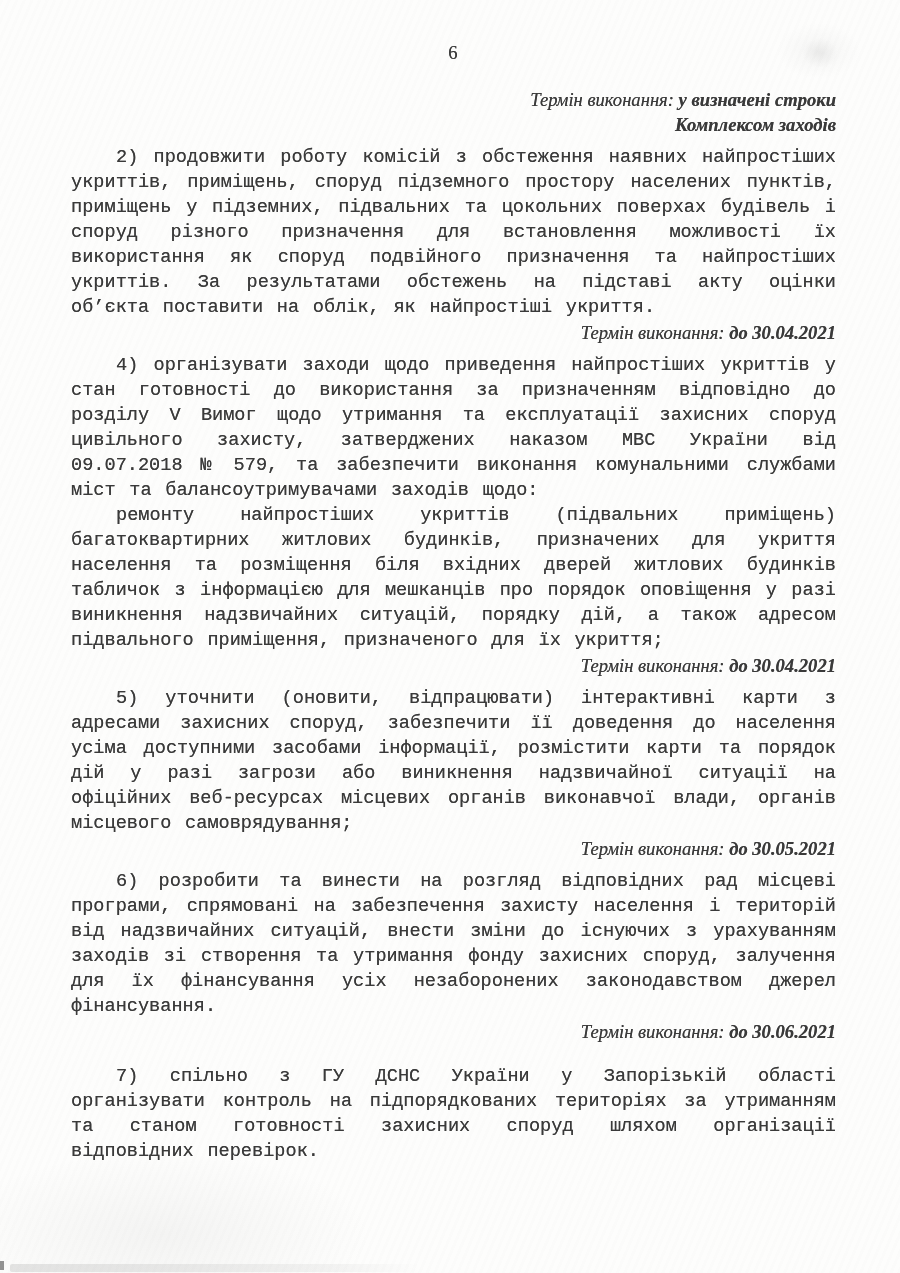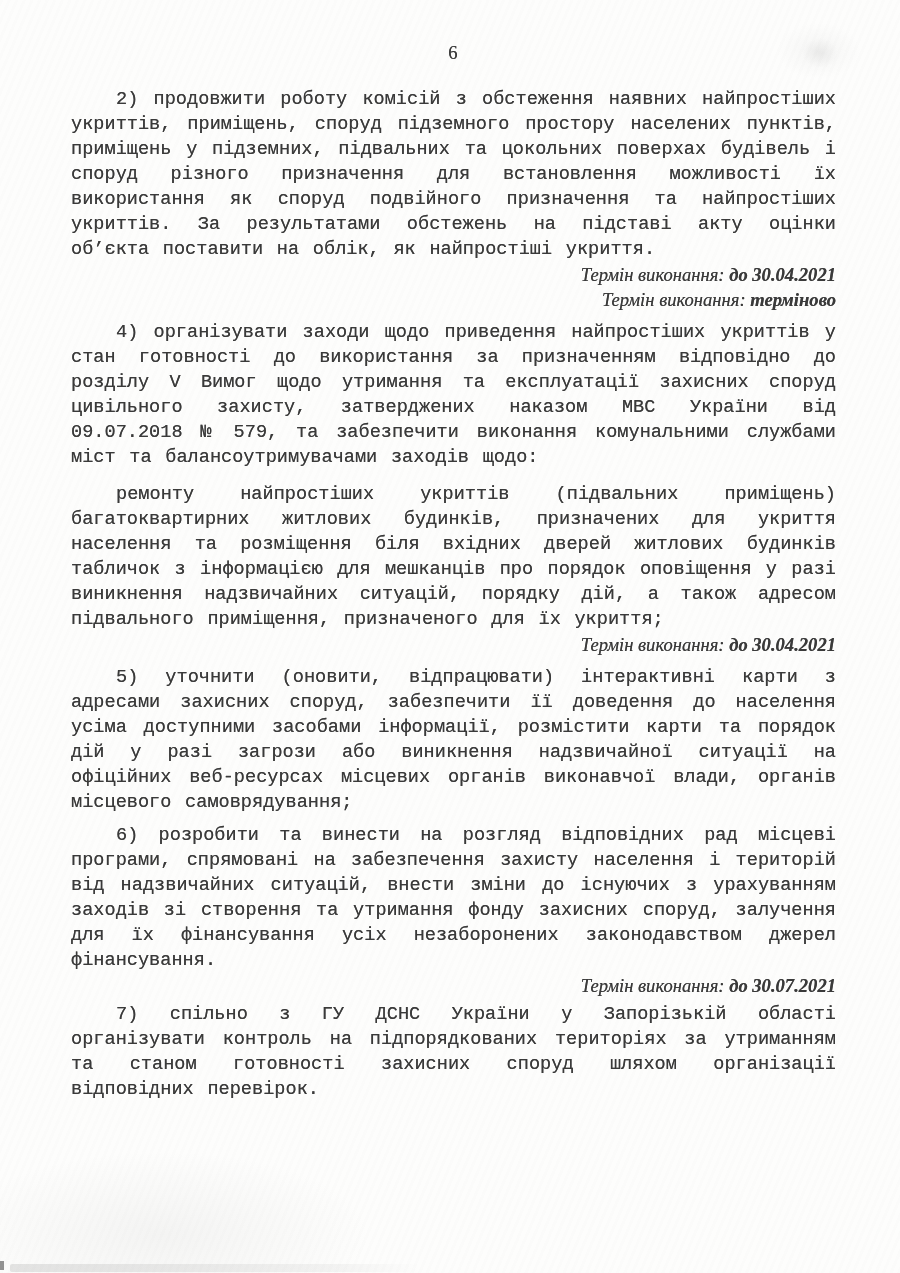--- a/index.html
+++ b/index.html
@@ -48,24 +48,24 @@
     font-weight: bold;
   }
   .para {
     text-align: justify;
     text-indent: 45px;
     margin: 8px 0 0 0;
     word-spacing: 2.5px;
     font-family: Liberation Mono, monospace;
   }
   .para.sub {
-    margin-top: 12px;
+    margin-top: 0;
   }
   .para.last-item {
-    margin-top: 4px;
+    margin-top: 20px;
   }
   .deadline.header-deadline {
     margin-top: 0;
   }
   
   .scan-band-bottom {
     position: absolute;
     left: 10px;
     bottom: 1px;
     width: 410px;
@@ -91,34 +91,36 @@
   }
 </style>
 </head>
 <body>
 
 <div class="page">
   <div class="content">
 
     <div class="page-number">6</div>
 
+    <div class="deadline header-deadline"><span class="dl-label">Термін виконання:</span> <span class="dl-value">у визначені строки</span></div>
+    <div class="deadline"><span class="dl-value">Комплексом заходів</span></div>
 
     <p class="para">2) продовжити роботу комісій з обстеження наявних найпростіших укриттів, приміщень, споруд підземного простору населених пунктів, приміщень у підземних, підвальних та цокольних поверхах будівель і споруд різного призначення для встановлення можливості їх використання як споруд подвійного призначення та найпростіших укриттів. За результатами обстежень на підставі акту оцінки об’єкта поставити на облік, як найпростіші укриття.</p>
     <div class="deadline"><span class="dl-label">Термін виконання:</span> <span class="dl-value">до 30.04.2021</span></div>
 
-    <div class="deadline"><span class="dl-label">Термін виконання:</span> <span class="dl-value">терміново</span></div>
 
     <p class="para">4) організувати  заходи щодо приведення найпростіших укриттів у стан готовності до використання за призначенням відповідно до розділу V Вимог щодо утримання та експлуатації захисних споруд цивільного захисту, затверджених наказом МВС України від 09.07.2018 № 579, та забезпечити виконання комунальними службами міст та балансоутримувачами заходів щодо:</p>
     <p class="para sub">ремонту найпростіших укриттів (підвальних приміщень) багатоквартирних житлових будинків, призначених для укриття населення та розміщення біля вхідних дверей житлових будинків табличок з інформацією для мешканців про порядок оповіщення у разі виникнення надзвичайних ситуацій, порядку дій, а також адресом підвального приміщення, призначеного для їх укриття;</p>
     <div class="deadline"><span class="dl-label">Термін виконання:</span> <span class="dl-value">до 30.04.2021</span></div>
 
     <p class="para">5) уточнити (оновити, відпрацювати) інтерактивні карти з адресами захисних споруд, забезпечити її доведення до населення усіма доступними засобами інформації, розмістити карти та порядок дій у разі загрози або виникнення надзвичайної ситуації на офіційних веб-ресурсах місцевих органів виконавчої влади, органів місцевого самоврядування;</p>
+    <div class="deadline"><span class="dl-label">Термін виконання:</span> <span class="dl-value">до 30.05.2021</span></div>
 
     <p class="para">6) розробити та винести на розгляд відповідних рад місцеві програми, спрямовані на забезпечення захисту населення і територій від надзвичайних ситуацій, внести зміни до існуючих з урахуванням заходів зі створення та утримання фонду захисних споруд, залучення для їх фінансування усіх незаборонених законодавством джерел фінансування.</p>
-    <div class="deadline"><span class="dl-label">Термін виконання:</span> <span class="dl-value">до 30.07.2021</span></div>
+    <div class="deadline"><span class="dl-label">Термін виконання:</span> <span class="dl-value">до 30.06.2021</span></div>
 
     <p class="para last-item">7) спільно з ГУ ДСНС України у Запорізькій області організувати контроль на підпорядкованих територіях за утриманням та станом готовності захисних споруд шляхом організації відповідних перевірок.</p>
 
   </div>
 
   <div class="scan-smudge-topright"></div>
   <div class="scan-band-bottom"></div>
   <div class="scan-speck-corner"></div>
 </div>
 

